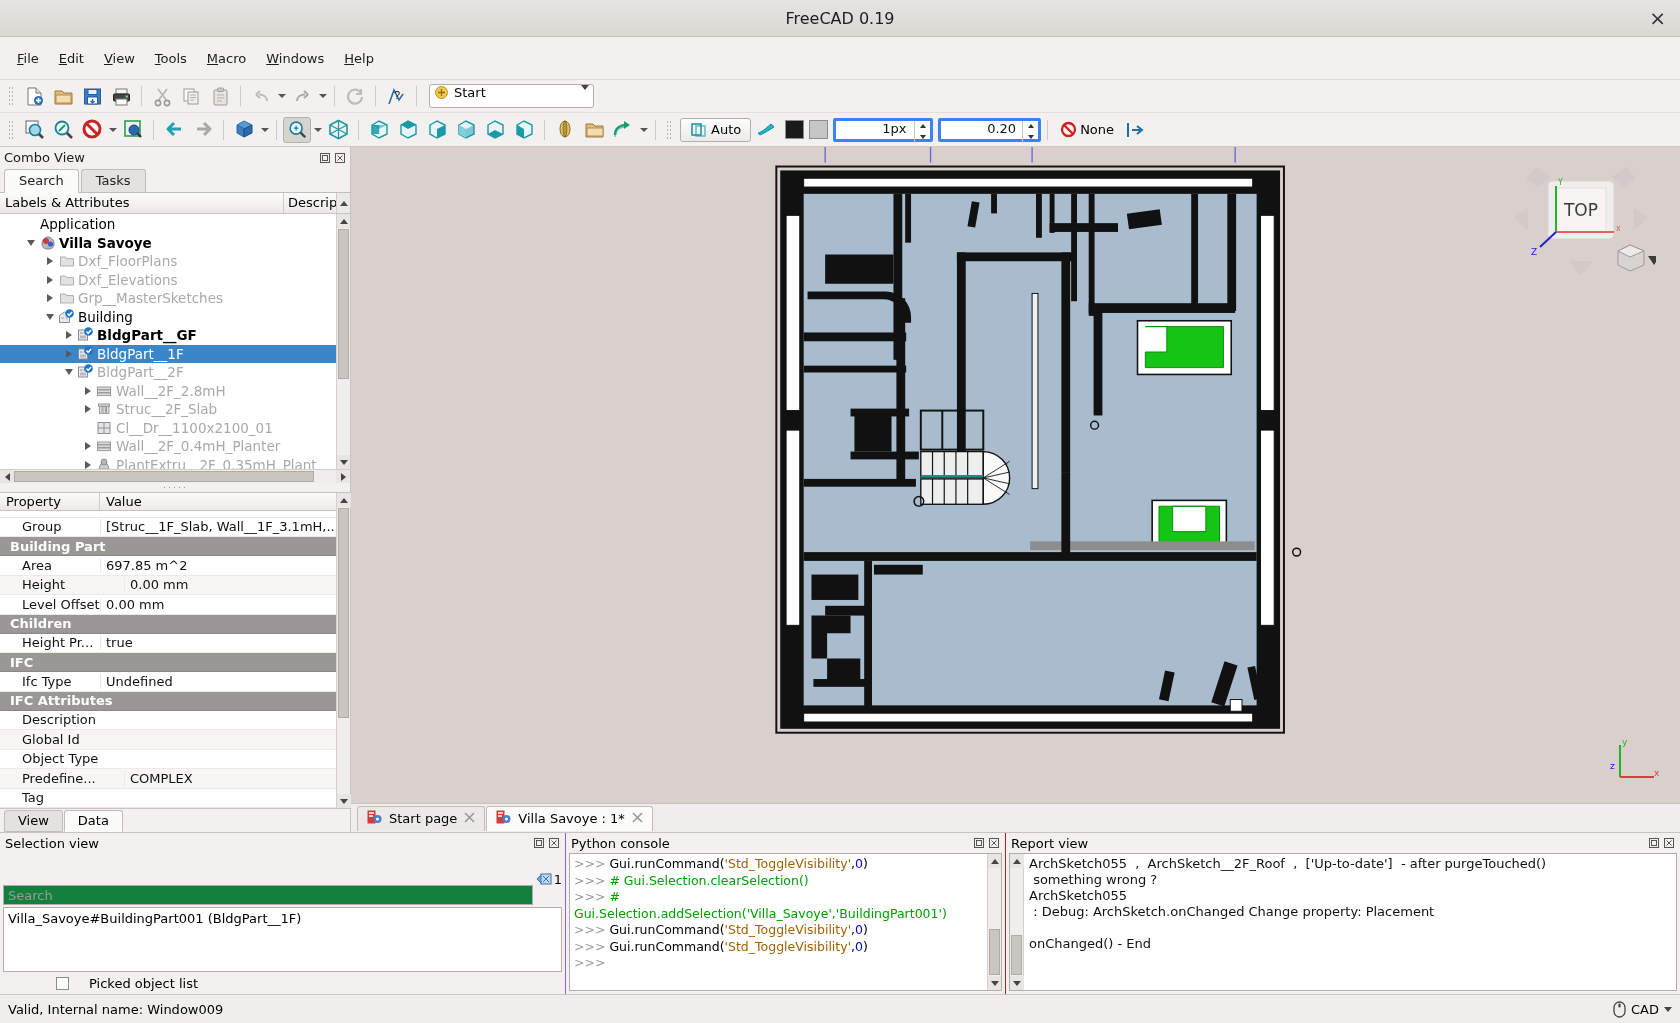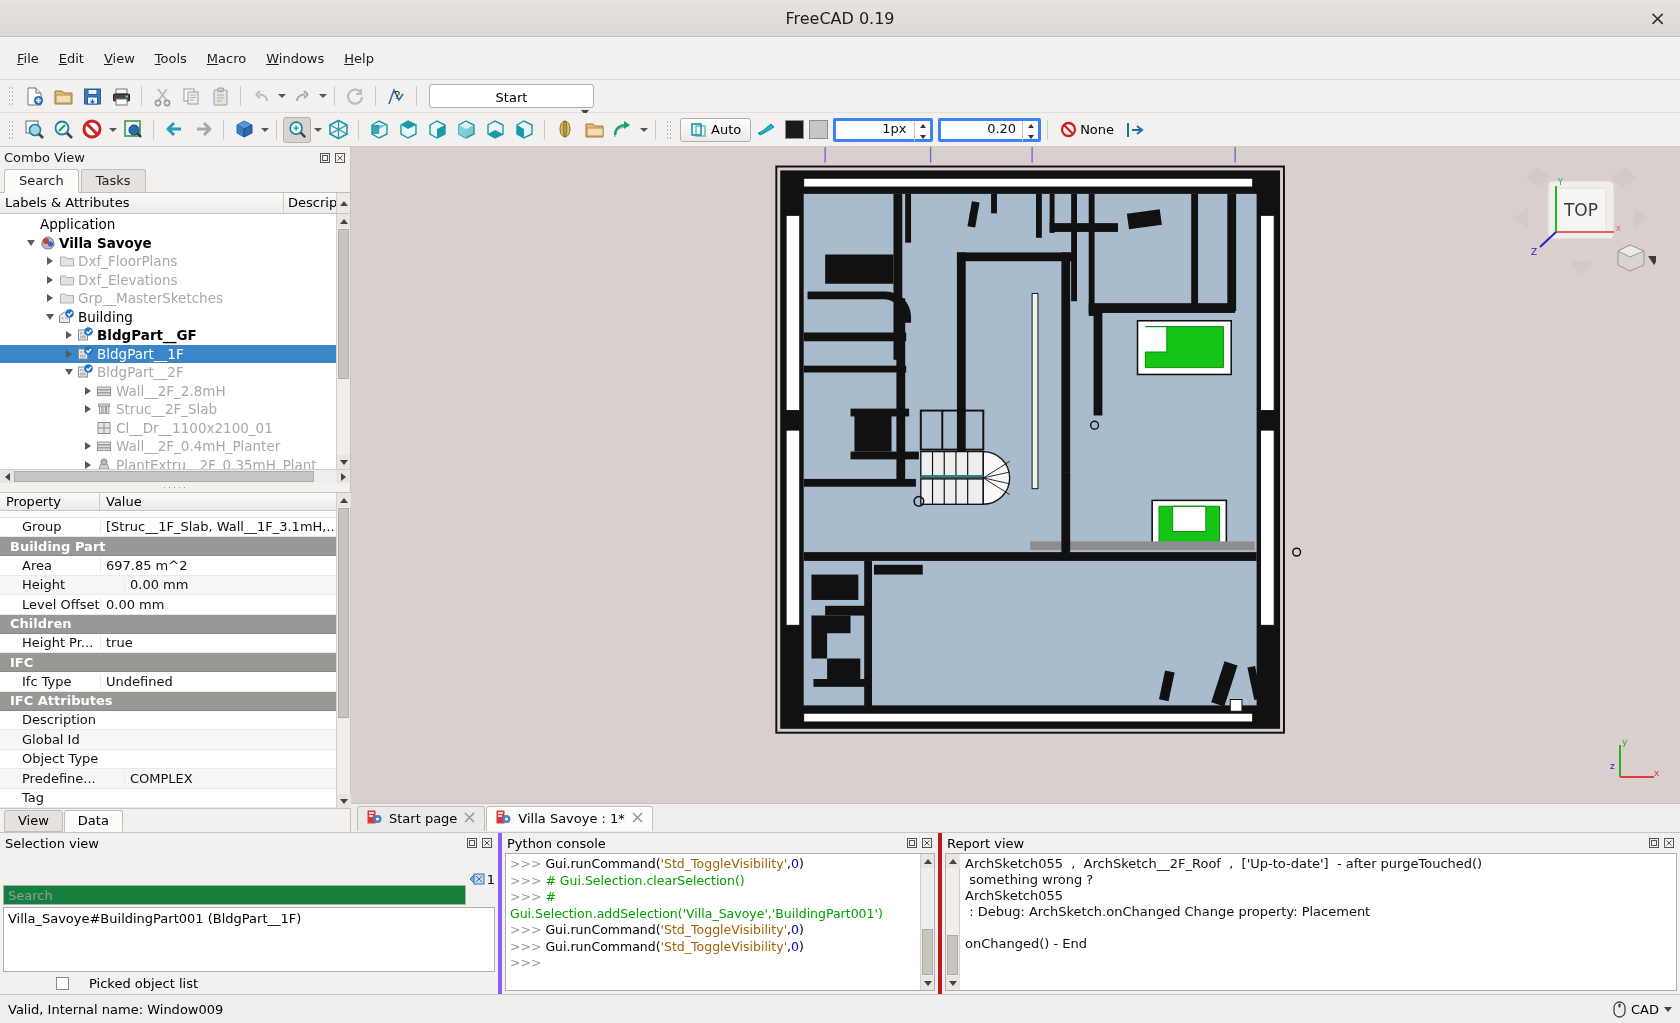--- a/index.html
+++ b/index.html
@@ -56,21 +56,21 @@
   }
   .tbtn.pressed { background: #d7d3ce; border:1px solid #b6b1ab; }
   .tbtn svg { display:block; }
   .caret { width:11px; height:26px; display:flex; align-items:center; justify-content:center; cursor:pointer; }
   .caret::after { content:""; border-left:4px solid transparent; border-right:4px solid transparent; border-top:4px solid #555; }
 
   
   .wbsel {
     height: 24px; width: 165px; margin-left: 6px;
     border: 1px solid #b3aea9; border-radius: 3px; background: #fff;
-    display:flex; align-items:center; padding: 0 4px; gap:5px; cursor:pointer; font-size:13px;flex-direction:column;
+    display:flex; align-items:flex-start; padding: 0 4px; gap:5px; cursor:pointer; font-size:13px;
   }
   .wbsel .arrow { margin-left:auto; border-left:4px solid transparent;border-right:4px solid transparent;border-top:5px solid #444; }
 
   .autobtn {
     height: 24px; border:1px solid #b3aea9; border-radius:3px; background:linear-gradient(#fdfdfd,#eceae8);
     display:flex; align-items:center; gap:4px; padding:0 9px; cursor:pointer; font-size:13px; margin-left:2px;
   }
   .swatch { width:19px;height:19px;border:1px solid #8d8d8d; margin-left:4px; }
   .spin {
     height:24px; border:3px solid #3b82f6; background:#fff; border-radius:2px;
@@ -165,22 +165,22 @@
     border-radius:3px 3px 0 0;
   }
   .mtab.active { background:#fbfbfa; }
   .mtab .x { color:#888; font-size:12px; }
 
   
   .bottomdock { height:162px; min-height:162px; display:flex; background:#f2f1ef; border-top:1px solid #c8c4bf; }
   .bpane { display:flex; flex-direction:column; min-width:0; }
   .bpane .hdr { height:20px; display:flex; align-items:center; font-size:13px; padding:0 5px; background:#f2f1ef; }
   .bpane .hdr .sp { margin-left:auto; display:flex; gap:3px; }
-  .selpane { width:502px; border-right:4px solid #8b5cf6; }
-  .pypane { width:440px; border-right:4px solid #b91c1c; }
+  .selpane { width:566px; border-right:1px solid #8b5cf6; }
+  .pypane { width:440px; border-right:1px solid #b91c1c; }
   .rptpane { flex:1; }
 
   .searchrow { display:flex; align-items:center; padding:0 3px 2px 3px; gap:3px; }
   .searchrow input {
     flex:1; height:20px; border:1px solid #b2adaa; font-size:13px; padding:6px 4px; outline:none;
     font-family:"DejaVu Sans","Liberation Sans",sans-serif; background:#15803d;margin-top:32px;
   }
   .searchrow input::placeholder { color:#9a9a9a; }
   .cntbadge { display:flex; align-items:center; gap:2px; font-size:13px; }
 

